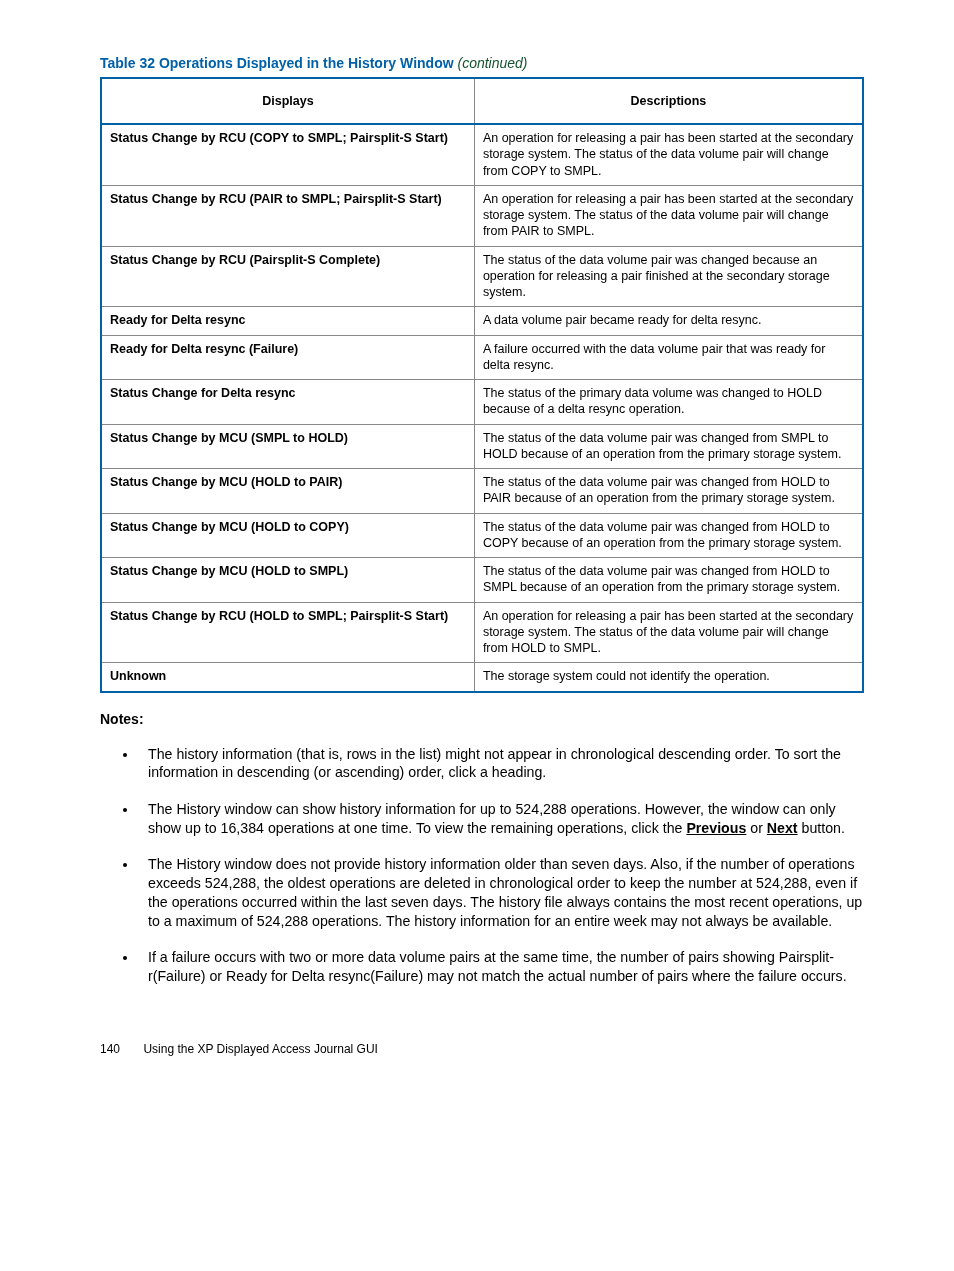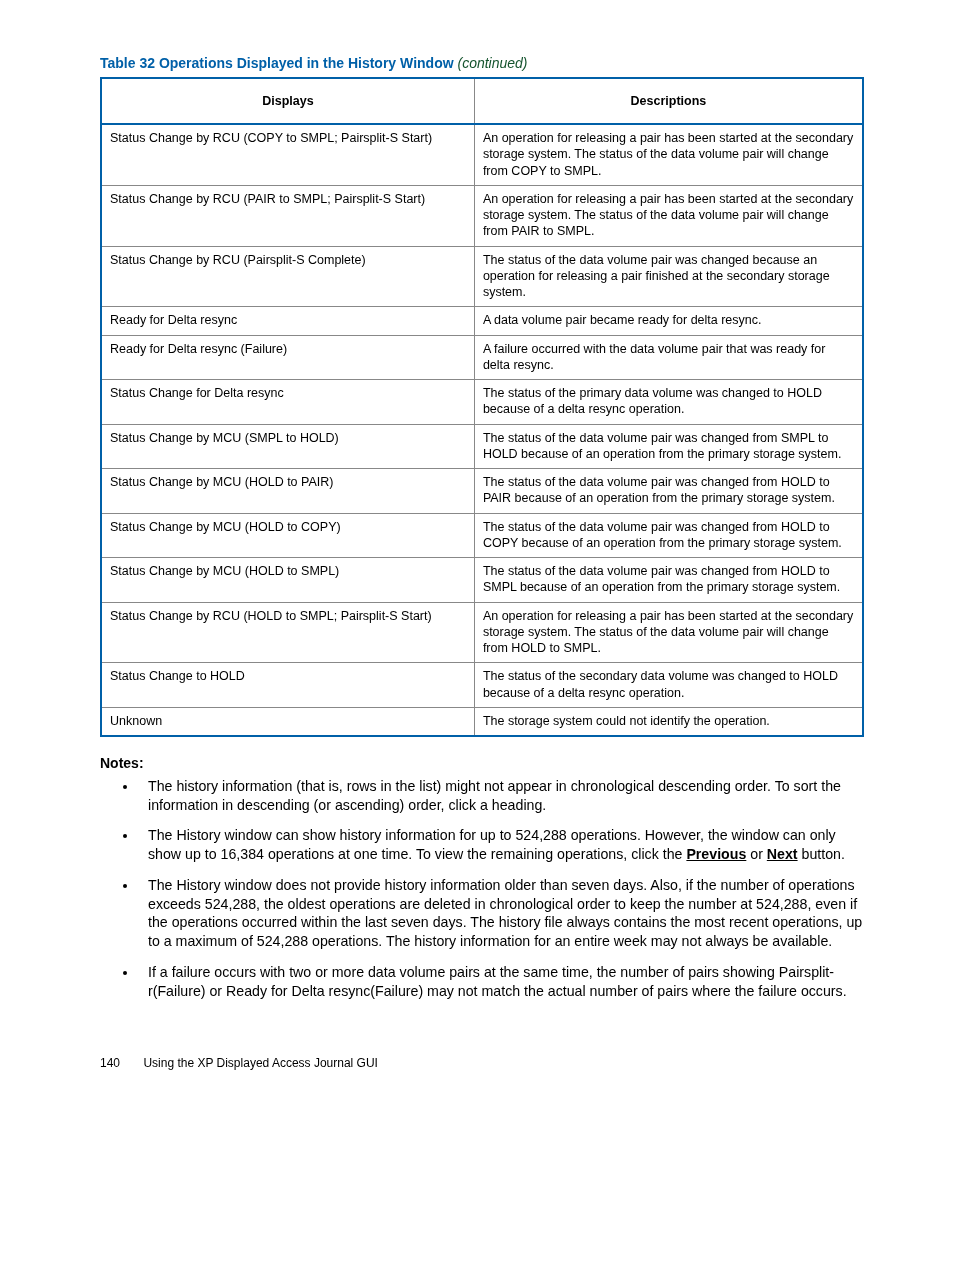--- a/index.html
+++ b/index.html
@@ -48,38 +48,38 @@
     vertical-align: top;
     padding: 5px 8px 6px 8px;
     font-size: 12.5px;
     line-height: 1.3;
     border-top: 1px solid #888;
   }
   table.opstable tbody tr:first-child td {
     border-top: none;
   }
   table.opstable td.disp {
-    font-weight: normal;
+    font-weight: bold;
     width: 49%;
   }
   table.opstable td.desc {
     font-weight: normal;
   }
   .notes-heading {
     font-weight: bold;
     margin: 18px 0 6px 0;
     font-size: 14px;
   }
   ul.notes {
     margin: 0;
     padding-left: 38px;
     list-style: disc;
   }
   ul.notes li {
-    margin: 0 0 12px 0;
+    margin: 18px 0 12px 0;
     font-size: 14.2px;
     line-height: 1.32;
     padding-left: 10px;
   }
   .inline-bold { font-weight: bold; text-decoration: underline; }
   .footer {
     margin-top: 56px;
     font-size: 12px;
   }
   .footer .pn { display: inline-block; margin-right: 20px; }
@@ -138,24 +138,20 @@
       </tr>
     <tr>
         <td class="disp">Status Change by MCU (HOLD to SMPL)</td>
         <td class="desc">The status of the data volume pair was changed from HOLD to SMPL because of an operation from the primary storage system.</td>
       </tr>
     <tr>
         <td class="disp">Status Change by RCU (HOLD to SMPL; Pairsplit-S Start)</td>
         <td class="desc">An operation for releasing a pair has been started at the secondary storage system. The status of the data volume pair will change from HOLD to SMPL.</td>
       </tr>
     <tr>
-        <td class="disp">Status Change to HOLD</td>
-        <td class="desc">The status of the secondary data volume was changed to HOLD because of a delta resync operation.</td>
-      </tr>
-    <tr>
         <td class="disp">Unknown</td>
         <td class="desc">The storage system could not identify the operation.</td>
       </tr>
   </tbody>
 </table>
 
 <div class="notes-heading">Notes:</div>
 <ul class="notes">
   <li><span>The history information (that is, rows in the list) might not appear in chronological descending order. To sort the information in descending (or ascending) order, click a heading.</span></li>
   <li>

